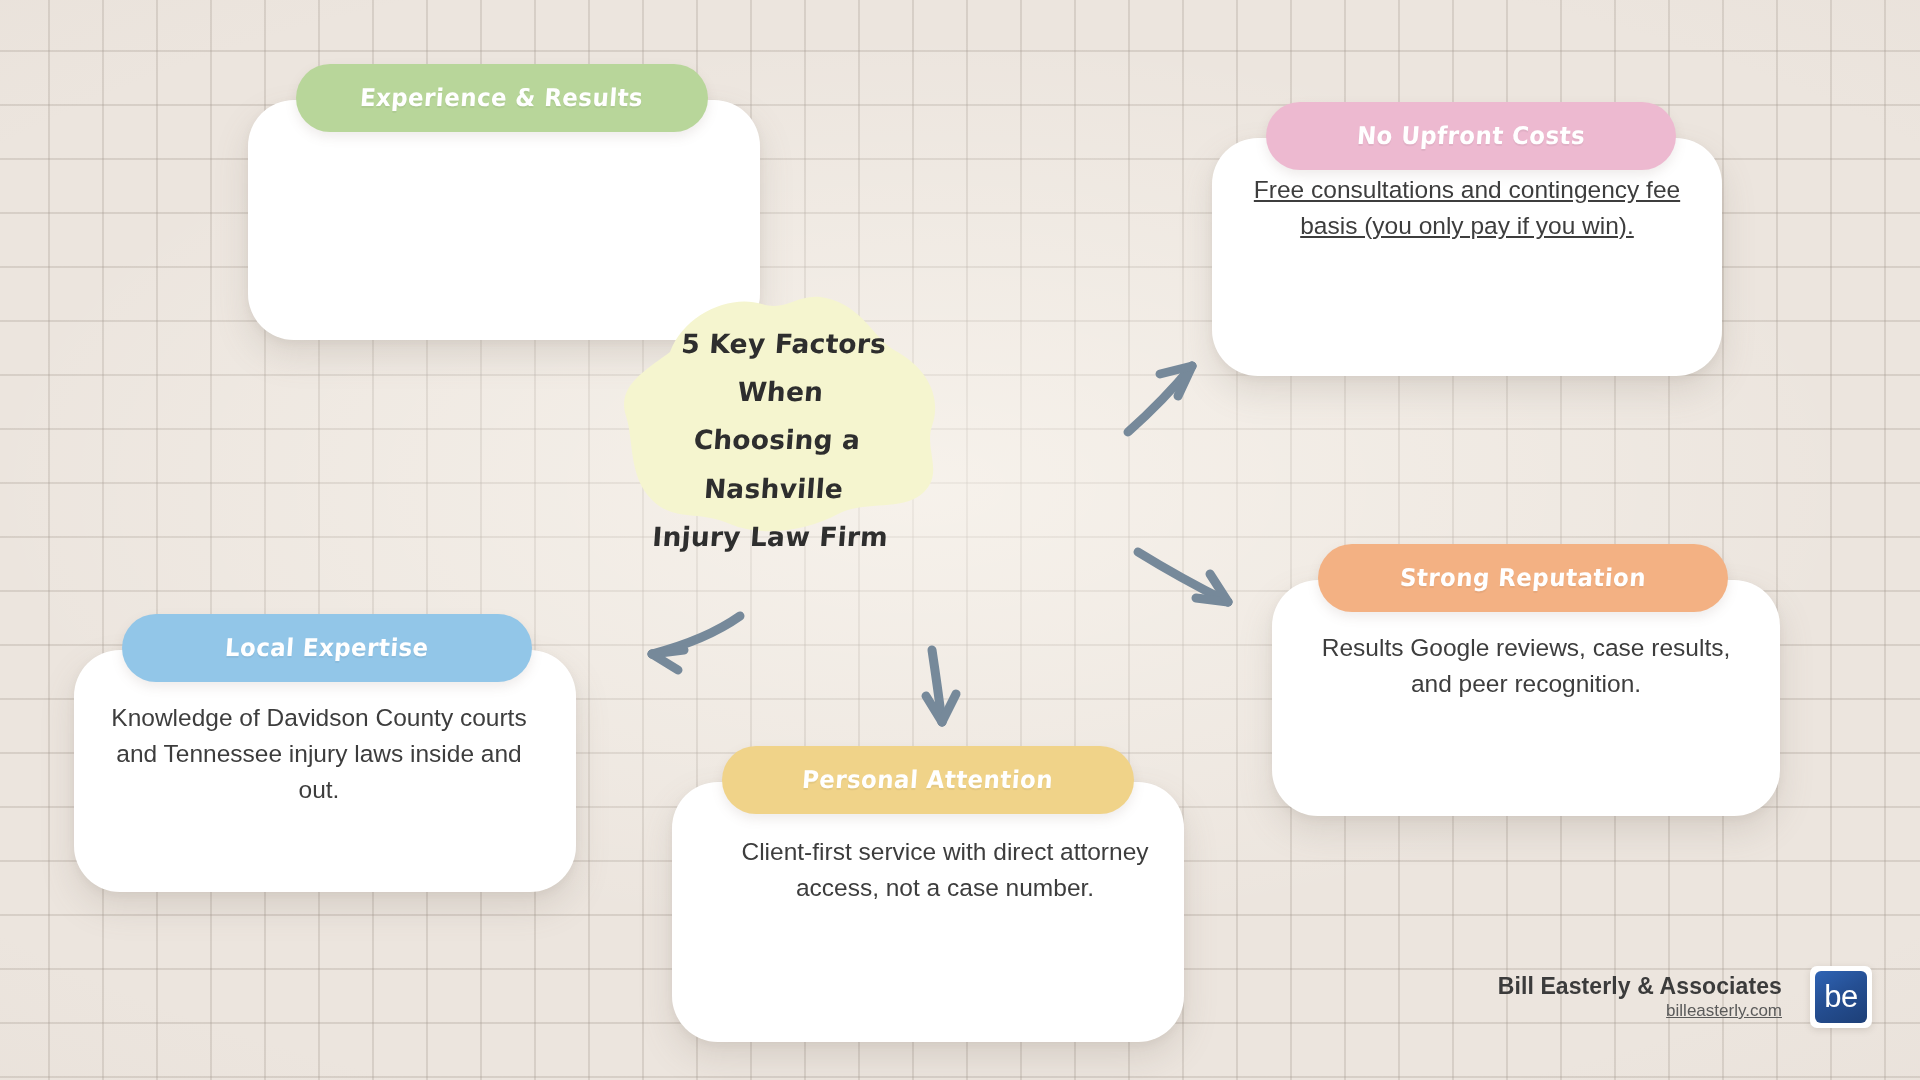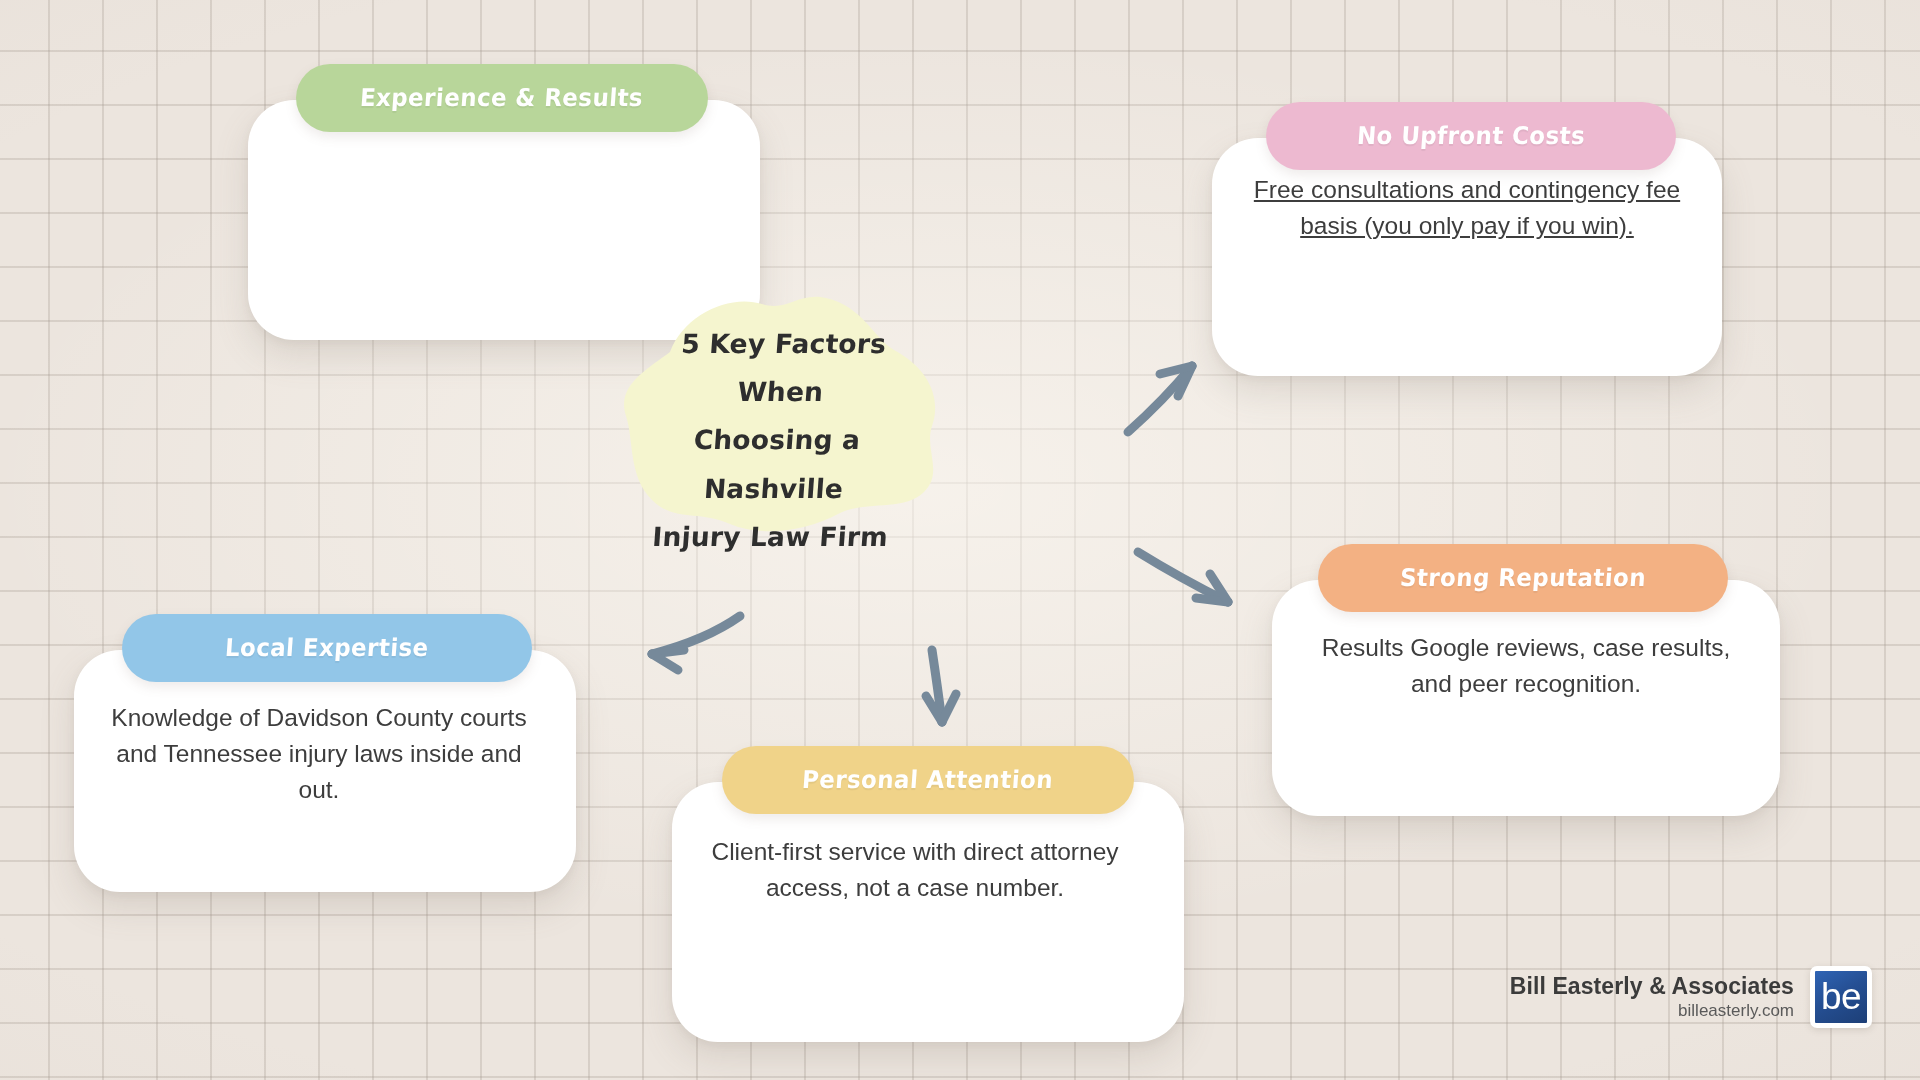--- a/index.html
+++ b/index.html
@@ -97,54 +97,55 @@
   
   #arrows { position:absolute; inset:0; z-index:1; pointer-events:none; }
   #arrows path, #arrows line { stroke:#76899a; stroke-width:9; stroke-linecap:round; stroke-linejoin:round; fill:none; }
 
   
   #brand {
     position:absolute;
     right:48px; bottom:52px;
     display:flex;
     align-items:center;
-    gap:16px;
+    gap:28px;
     z-index:6;
   }
   #brand-text { text-align:right; }
   #brand-name {
     color:#3b3b3b;
     font-family:"Liberation Sans", sans-serif;
     font-weight:700;
     font-size:23px;
     letter-spacing:0.1px;
   }
   #brand-url {
     color:#5a5a5a;
     font-family:"Liberation Sans", sans-serif;
     font-size:17px;
     margin-top:1px;
+    text-decoration:underline;
   }
   #brand-logo {
     width:62px; height:62px;
     background:#ffffff;
     border-radius:7px;
     padding:5px;
     box-shadow:0 2px 7px rgba(100,88,78,0.18);
     display:flex; align-items:center; justify-content:center;
   }
   #brand-logo-inner {
     width:100%; height:100%;
-    border-radius:1px;
+    border-radius:6px;
     background:linear-gradient(150deg,#2f64b5 0%,#254f93 46%,#1d3f77 100%);
     display:flex; align-items:center; justify-content:center;
     color:#ffffff;
     font-family:"Liberation Sans", sans-serif;
     font-weight:400;
-    font-size:37px;
+    font-size:31px;
     letter-spacing:-0.5px;
   }
 </style>
 </head>
 <body>
 
 <div id="stage">
 
   <div id="paper-wash"></div>
 
@@ -202,21 +203,21 @@
       <span class="pill-label">Local Expertise</span>
     </div>
     <div class="card-text" style="left:24px; top:50px; width:442px;">Knowledge of Davidson County courts and Tennessee injury laws inside and out.</div>
   </div>
 
   <div class="card" style="left:672px; top:782px; width:512px; height:260px;">
     <div class="card-body" style="width:512px; height:260px;"></div>
     <div class="card-pill" style="left:50px; top:-36px; width:412px; height:68px; background:#f0d389;">
       <span class="pill-label">Personal Attention</span>
     </div>
-    <div class="card-text" style="left:19px; top:52px; width:448px;">Client-first service with direct attorney access, not a case number.</div>
+    <div class="card-text" style="left:49px; top:52px; width:448px;">Client-first service with direct attorney access, not a case number.</div>
   </div>
 
   <div class="card" style="left:1272px; top:580px; width:508px; height:236px;">
     <div class="card-body" style="width:508px; height:236px;"></div>
     <div class="card-pill" style="left:46px; top:-36px; width:410px; height:68px; background:#f3b183;">
       <span class="pill-label">Strong Reputation</span>
     </div>
     <div class="card-text" style="left:30px; top:50px; width:448px;">Results Google reviews, case results, and peer recognition.</div>
   </div>
 

